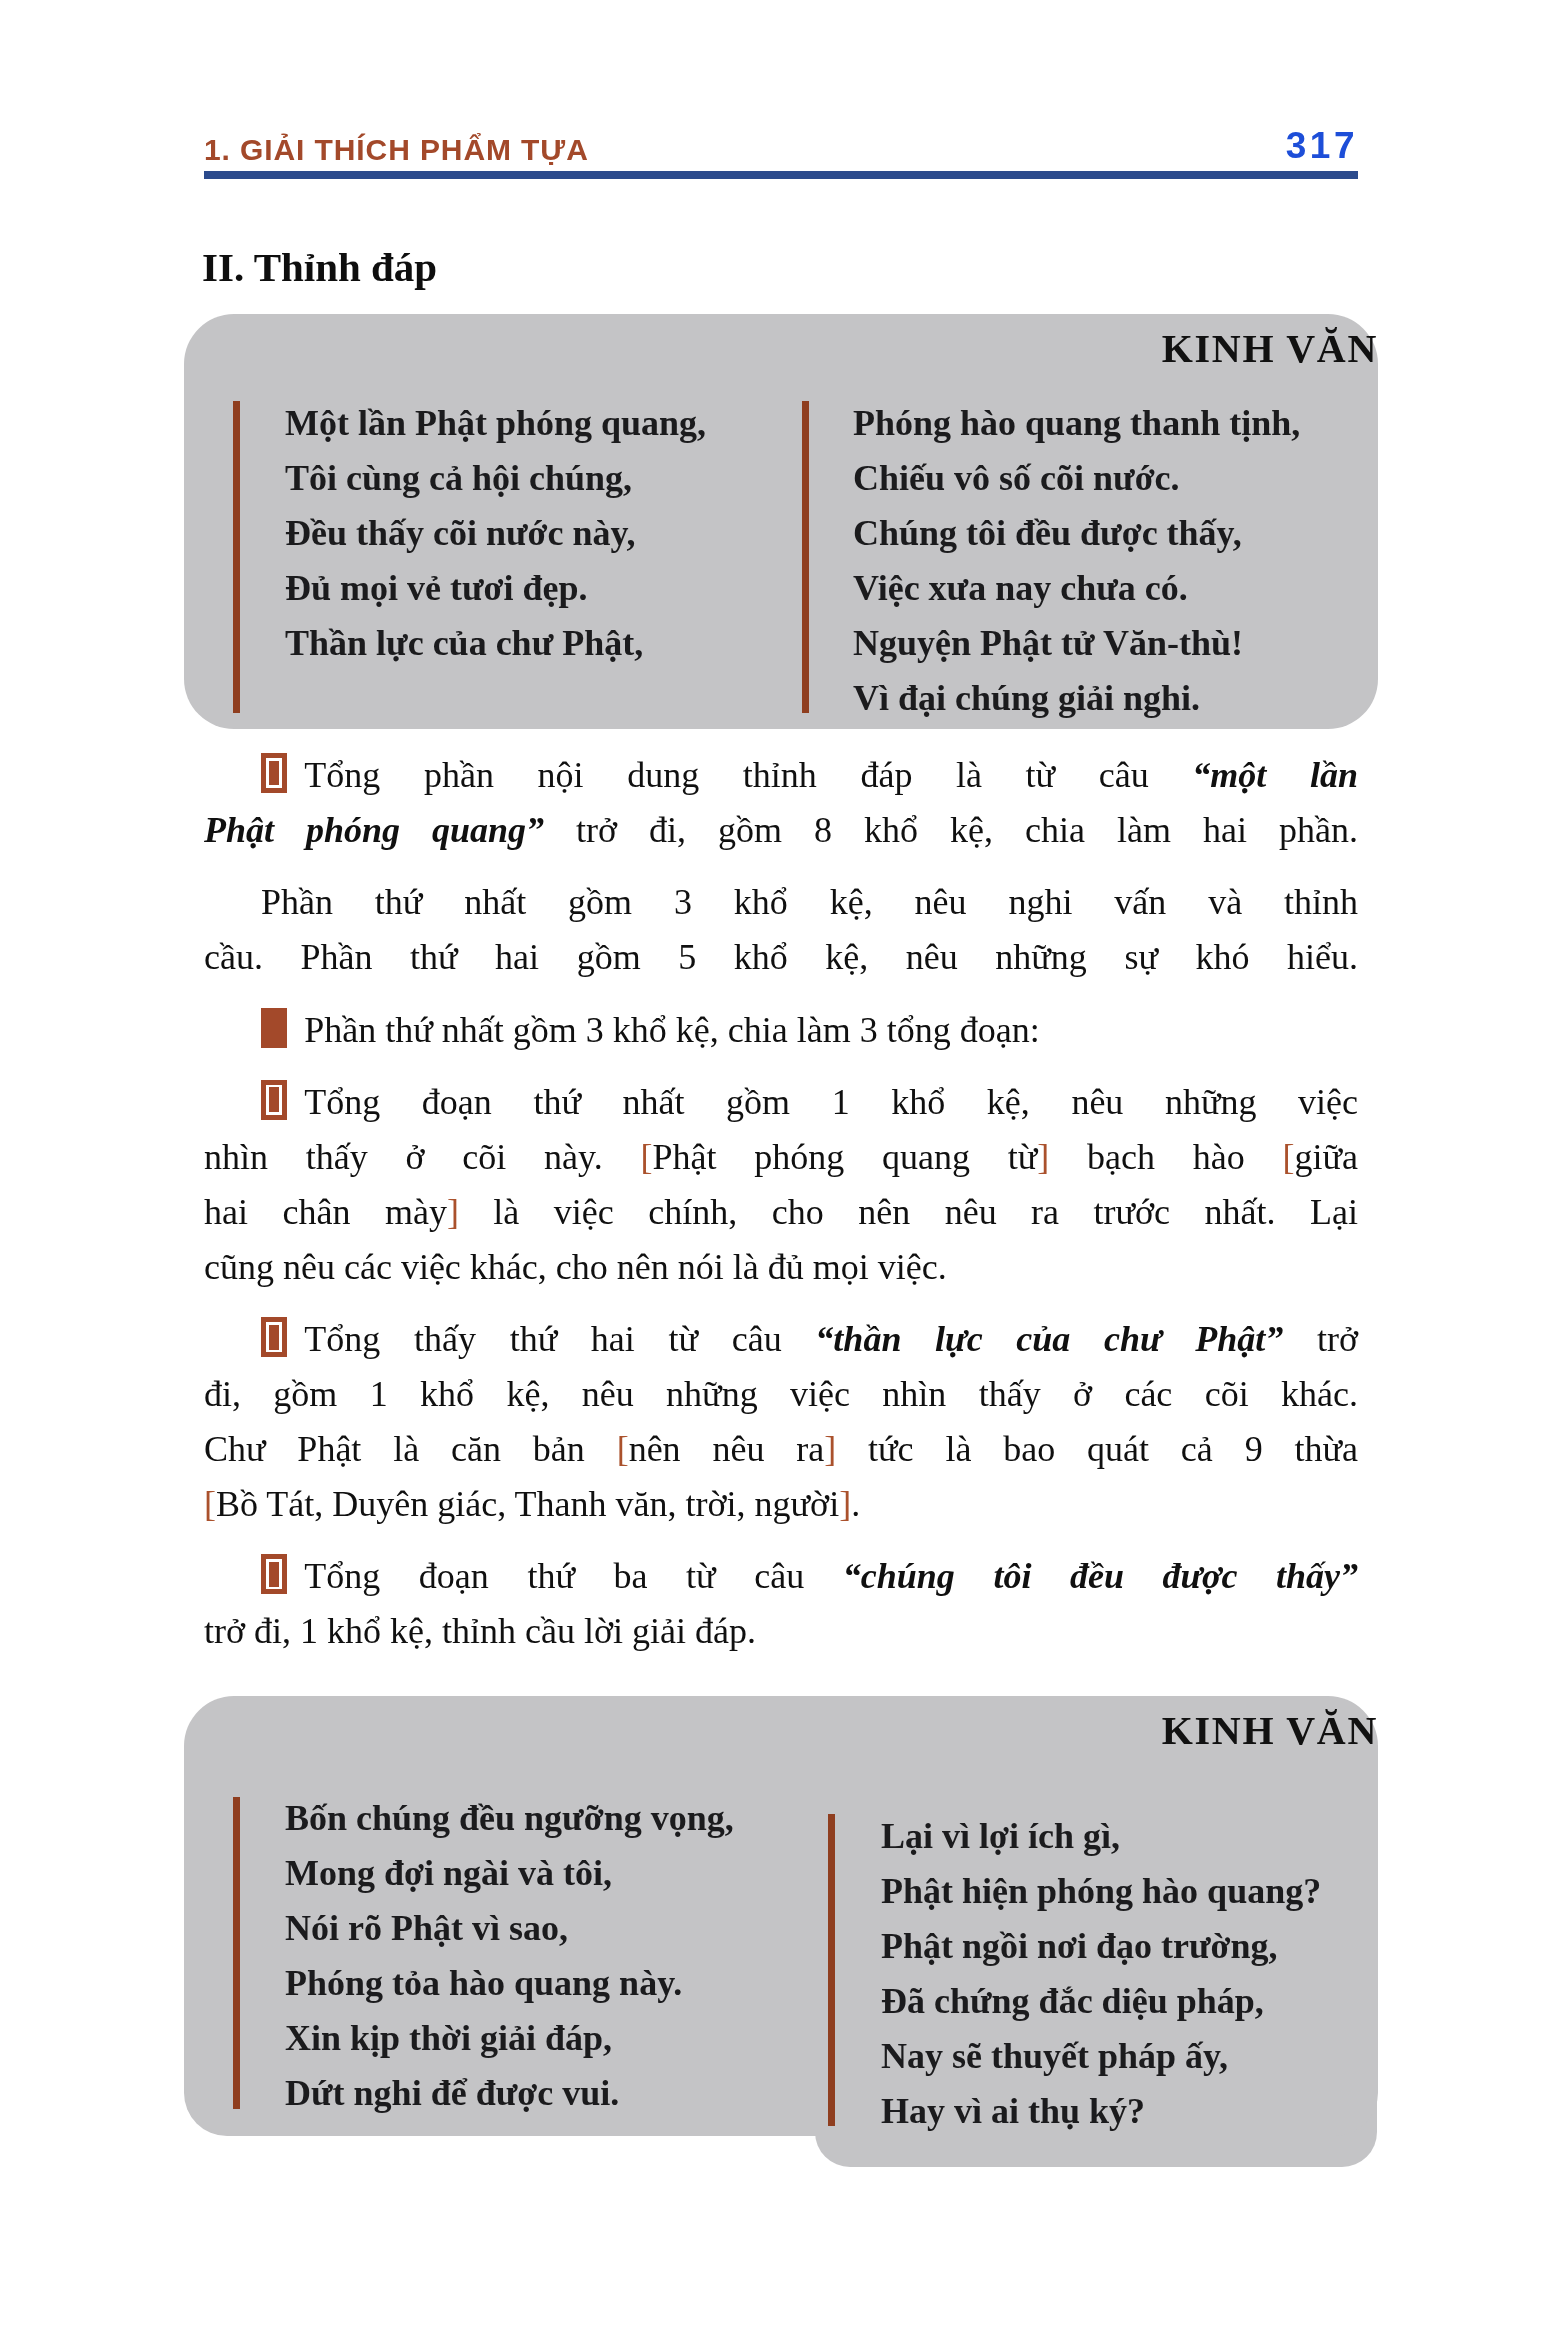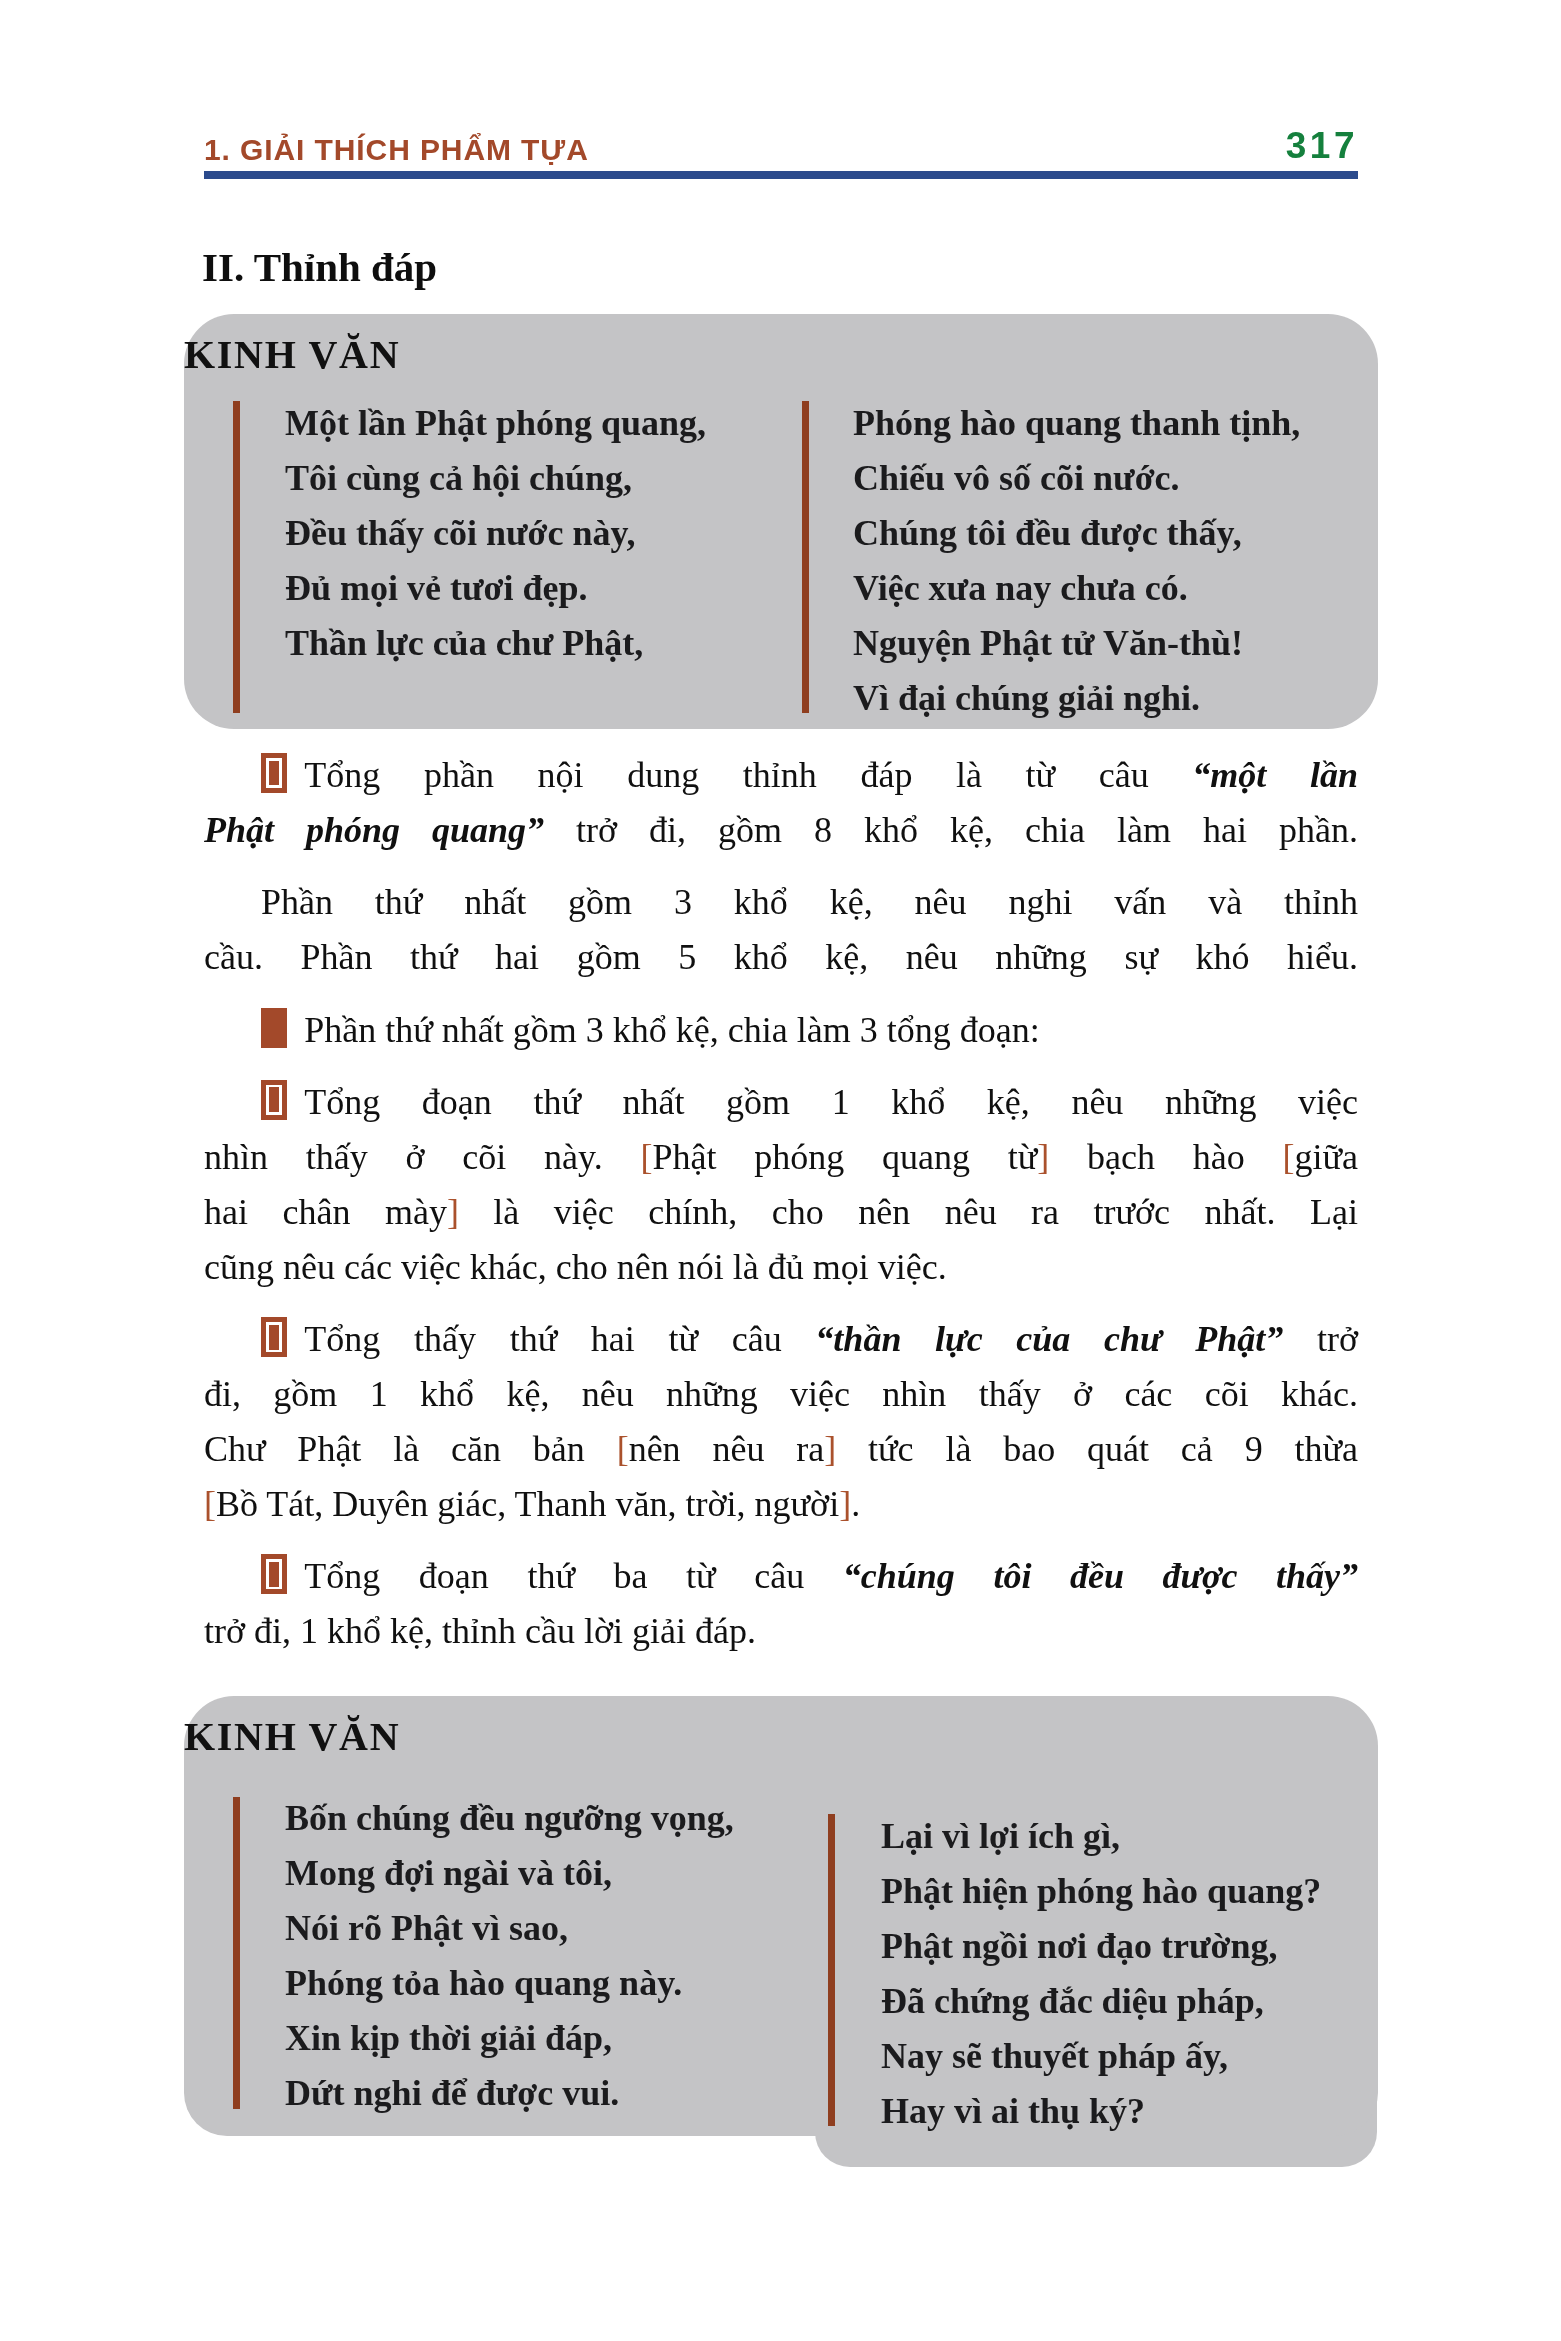--- a/index.html
+++ b/index.html
@@ -9,33 +9,33 @@
   html,body{margin:0;padding:0;background:#ffffff;}
   .page{position:relative;width:1561px;height:2342px;background:#ffffff;overflow:hidden;
         font-family:"Liberation Serif","DejaVu Serif",serif;color:var(--text);}
 
   
   .header{position:absolute;left:204px;top:121px;width:1154px;height:45px;
           display:flex;justify-content:space-between;align-items:flex-end;}
   .header-label{font-family:"Liberation Sans","DejaVu Sans",sans-serif;font-weight:bold;
                 font-size:30px;letter-spacing:0.9px;color:var(--accent);line-height:1.1;}
   .page-number{font-family:"Liberation Sans","DejaVu Sans",sans-serif;font-weight:bold;
-               font-size:37px;letter-spacing:3.5px;color:#15803d;line-height:1.05;}
+               font-size:37px;letter-spacing:3.5px;color:#1d4ed8;line-height:1.05;}
   .header-rule{position:absolute;left:204px;top:171px;width:1154px;height:7.8px;background:var(--rule);}
 
   .section-heading{position:absolute;left:202px;top:243px;margin:0;
                    font-size:41px;font-weight:bold;color:#0e0e0e;text-align:center;}
 
   
   .verse-box{position:absolute;background:var(--gray);border-radius:50px;}
   #vbox1{left:184px;top:314px;width:1194px;height:415px;}
   #vbox2{left:184px;top:1696px;width:1194px;height:440px;border-radius:50px 50px 43px 43px;}
   #vbox2-ext{position:absolute;left:815px;top:2089px;width:562px;height:78px;
              background:var(--gray);border-radius:0 0 35px 35px;}
-  .vtitle{text-align:left;padding-top:17px;font-weight:bold;font-size:40px;
+  .vtitle{text-align:right;padding-top:11px;font-weight:bold;font-size:40px;
           letter-spacing:1.7px;color:#111;}
   .vbar{position:absolute;width:7px;background:var(--bar);}
   #vbox1 .vbar{top:87px;height:312px;}
   #vbox1 .vbar-l{left:49px;}
   #vbox1 .vbar-r{left:618px;}
   #vbox2 .vbar-l{left:49px;top:101px;height:312px;}
   #vbox2 .vbar-r{left:644px;top:118px;height:312px;}
   .vcol{position:absolute;font-weight:bold;font-size:36px;line-height:55px;color:var(--verse);white-space:nowrap;}
   #vbox1 .vcol-l{left:101px;top:82px;}
   #vbox1 .vcol-r{left:669px;top:82px;}

